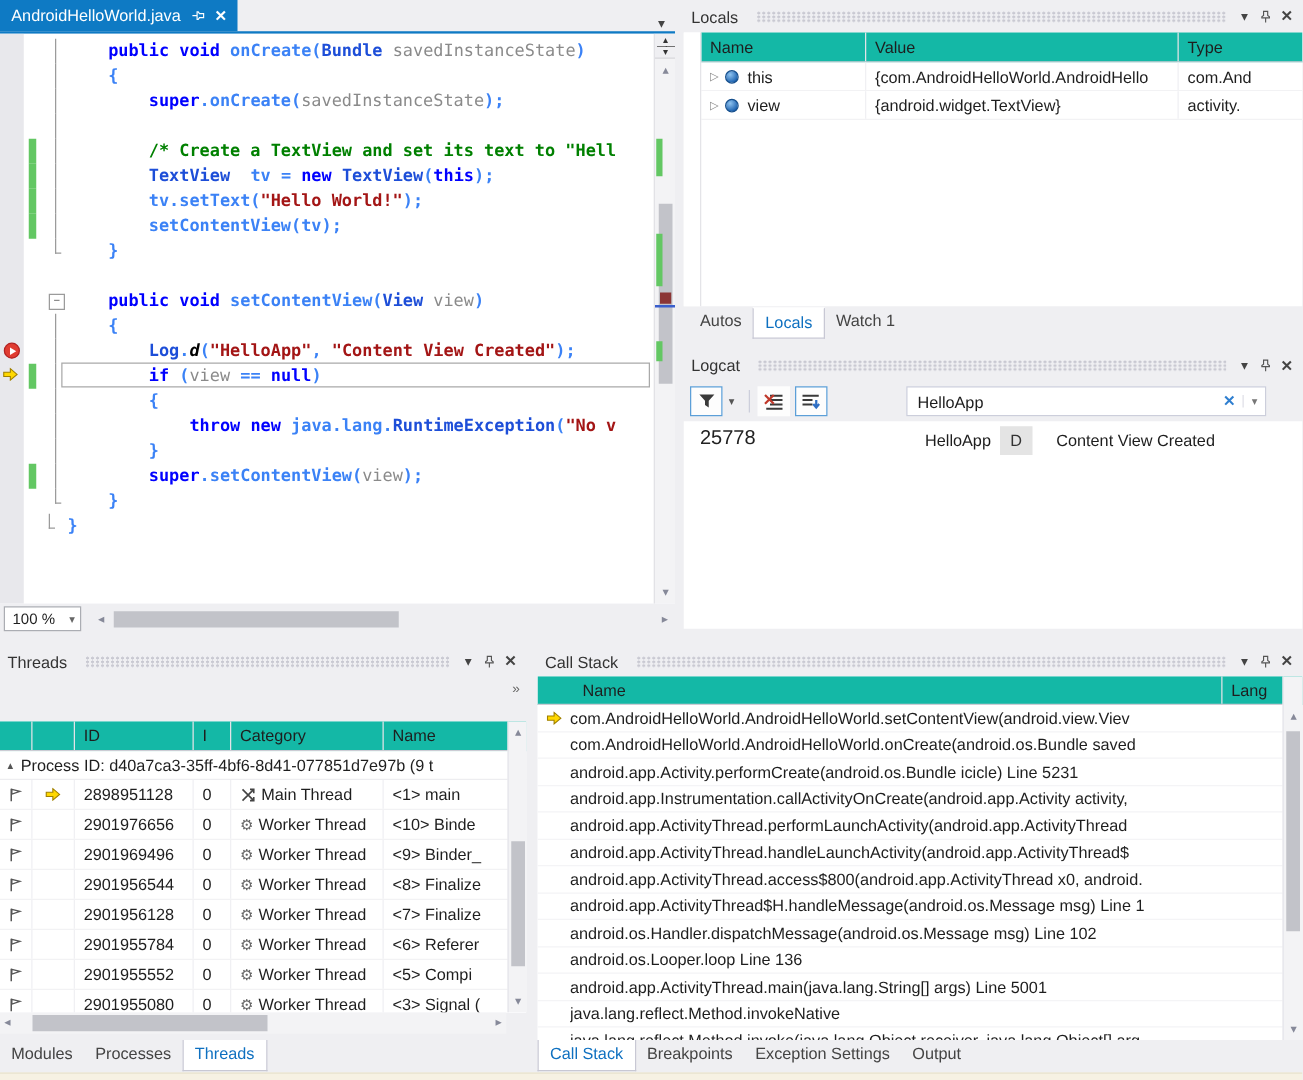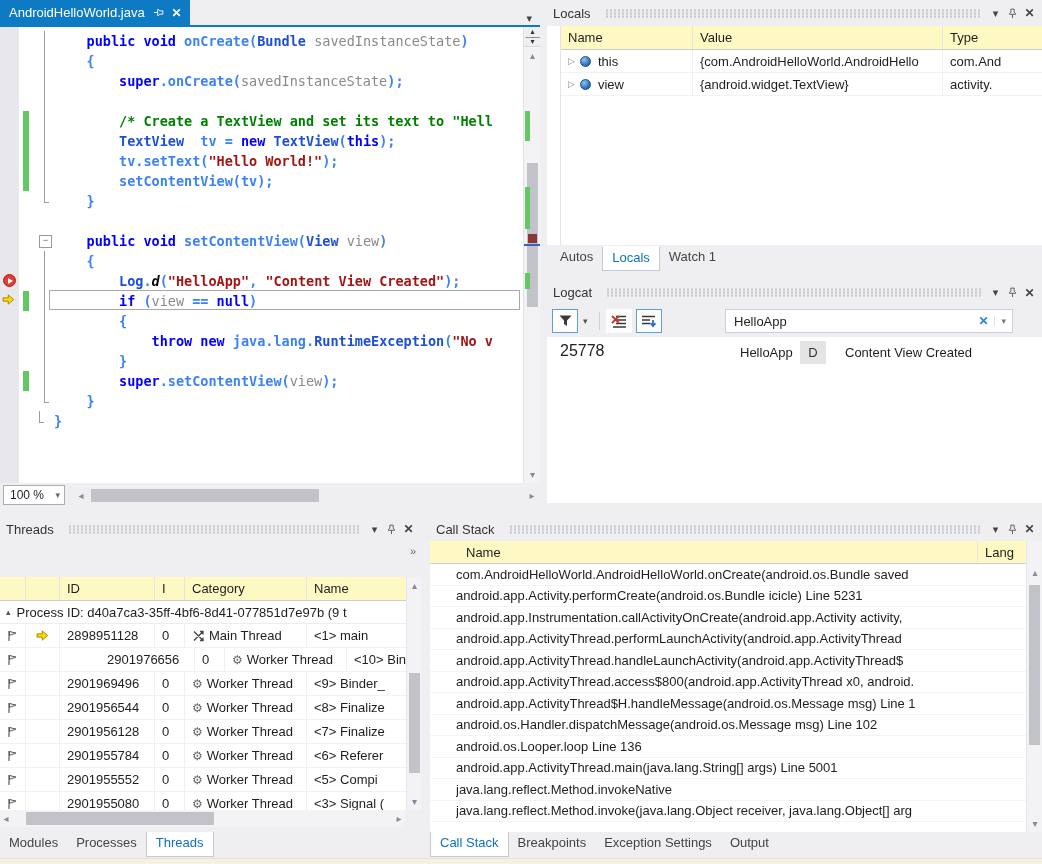--- a/index.html
+++ b/index.html
@@ -67,21 +67,21 @@
 
   .editorBottom { position:absolute; left:0; top:483px; width:540px; height:24px; background:#EFEFF2; display:flex; align-items:center; }
   .zoomBox { width:62px; height:20px; margin-left:3px; background:#fff; border:1px solid #ABADB3;
              display:flex; align-items:center; font-size:12px; padding-left:6px; }
   .zoomBox .crt { margin-left:auto; margin-right:4px; color:#666; font-size:9px; }
   .hTrack { position:relative; flex:1; height:17px; margin:0 2px 0 10px; }
   .hArrow { position:absolute; top:0; width:12px; height:17px; color:#868999; font-size:10px; line-height:17px; text-align:center; }
   .hThumb { position:absolute; top:2px; height:13px; background:#C2C3C9; }
 
   
-  .gridHead { background:#fef9c3; border-bottom:1px solid #CCCCD4; font-size:13px; color:#1E1E1E; display:flex; align-items:flex-start; }
+  .gridHead { background:#14b8a6; border-bottom:1px solid #CCCCD4; font-size:13px; color:#1E1E1E; display:flex; align-items:flex-start; }
   .gridHead .hc { border-right:1px solid #E3E3E8; height:100%; display:flex; align-items:center; padding-left:7px; overflow:hidden; white-space:nowrap; }
   .row { display:flex; align-items:center; font-size:13px; border-bottom:1px solid #F2F2F4; background:#fff; }
   .cell { height:100%; display:flex; align-items:center; padding-left:7px; overflow:hidden; white-space:nowrap; border-right:1px solid #F0F0F3; }
 
   
   #localsPanel { left:547px; top:0; width:495px; height:245px; }
   .localsBody { position:absolute; left:0; top:26px; right:0; bottom:0; background:#fff; }
   .treeGutter { position:absolute; left:0; top:0; width:14px; height:100%; border-right:1px solid #E4E4E8; background:#fff; }
   .expander { color:#8a8a8a; font-size:9px; margin-right:5px; }
   .sphere { width:11px; height:11px; border-radius:50%; margin-right:7px;
@@ -442,21 +442,21 @@
         <div class="row thRow">
           <div class="cell" style="width: 26px; justify-content: center; padding-left: 0px;">
             <span>
               <svg width="11" height="12" viewBox="0 0 11 12">
                 <path d="M2 1v10" stroke="#555" stroke-width="1.2"></path>
                 <path d="M2.5 1.5l6.5 1.6-6.5 2.2z" fill="none" stroke="#555"></path>
               </svg>
             </span>
           </div>
           <div class="cell" style="width: 34px; justify-content: center; padding-left: 0px;"></div>
-          <div class="cell" style="width: 95px; margin-left: 40px;">2901976656</div>
+          <div class="cell" style="width: 95px;">2901976656</div>
           <div class="cell" style="width: 30px;">0</div>
           <div class="cell" style="width: 122px;">
             <span style="font-size: 12px; color: rgb(102, 102, 102);">⚙</span>
             <span style="margin-left: 4px;"> Worker Thread</span>
           </div>
           <div class="cell" style="flex: 1 1 0%; border-right: none;">&lt;10&gt; Binde</div>
         </div>
         <div class="row thRow">
           <div class="cell" style="width: 26px; justify-content: center; padding-left: 0px;">
             <span>
@@ -598,20 +598,30 @@
     <span class="tIcon xIcon">✕</span>
   </div>
   <div class="csTable">
     <div class="gridHead csHead">
       <div class="hc" style="width:26px;border-right:none"></div>
       <div class="hc" style="width:522px;border-right:1px solid #E3E3E8;padding-left:10px">Name</div>
       <div class="hc" style="flex:1;border-right:none">Lang</div>
     </div>
     <div id="csRows">
         <div class="csRow">
+          <div class="csArrowCol">
+            <span>
+              <svg width="13" height="11" viewBox="0 0 11 10">
+                <path d="M0.5 3.5h4.8V0.8L10.2 5 5.3 9.2V6.5H0.5z" fill="#FFD800" stroke="#A08000" stroke-width="0.8"></path>
+              </svg>
+            </span>
+          </div>
+          <div class="csName">com.AndroidHelloWorld.AndroidHelloWorld.setContentView(android.view.Viev</div>
+        </div>
+        <div class="csRow">
           <div class="csArrowCol"></div>
           <div class="csName">com.AndroidHelloWorld.AndroidHelloWorld.onCreate(android.os.Bundle saved</div>
         </div>
         <div class="csRow">
           <div class="csArrowCol"></div>
           <div class="csName">android.app.Activity.performCreate(android.os.Bundle icicle) Line 5231</div>
         </div>
         <div class="csRow">
           <div class="csArrowCol"></div>
           <div class="csName">android.app.Instrumentation.callActivityOnCreate(android.app.Activity activity,</div>

